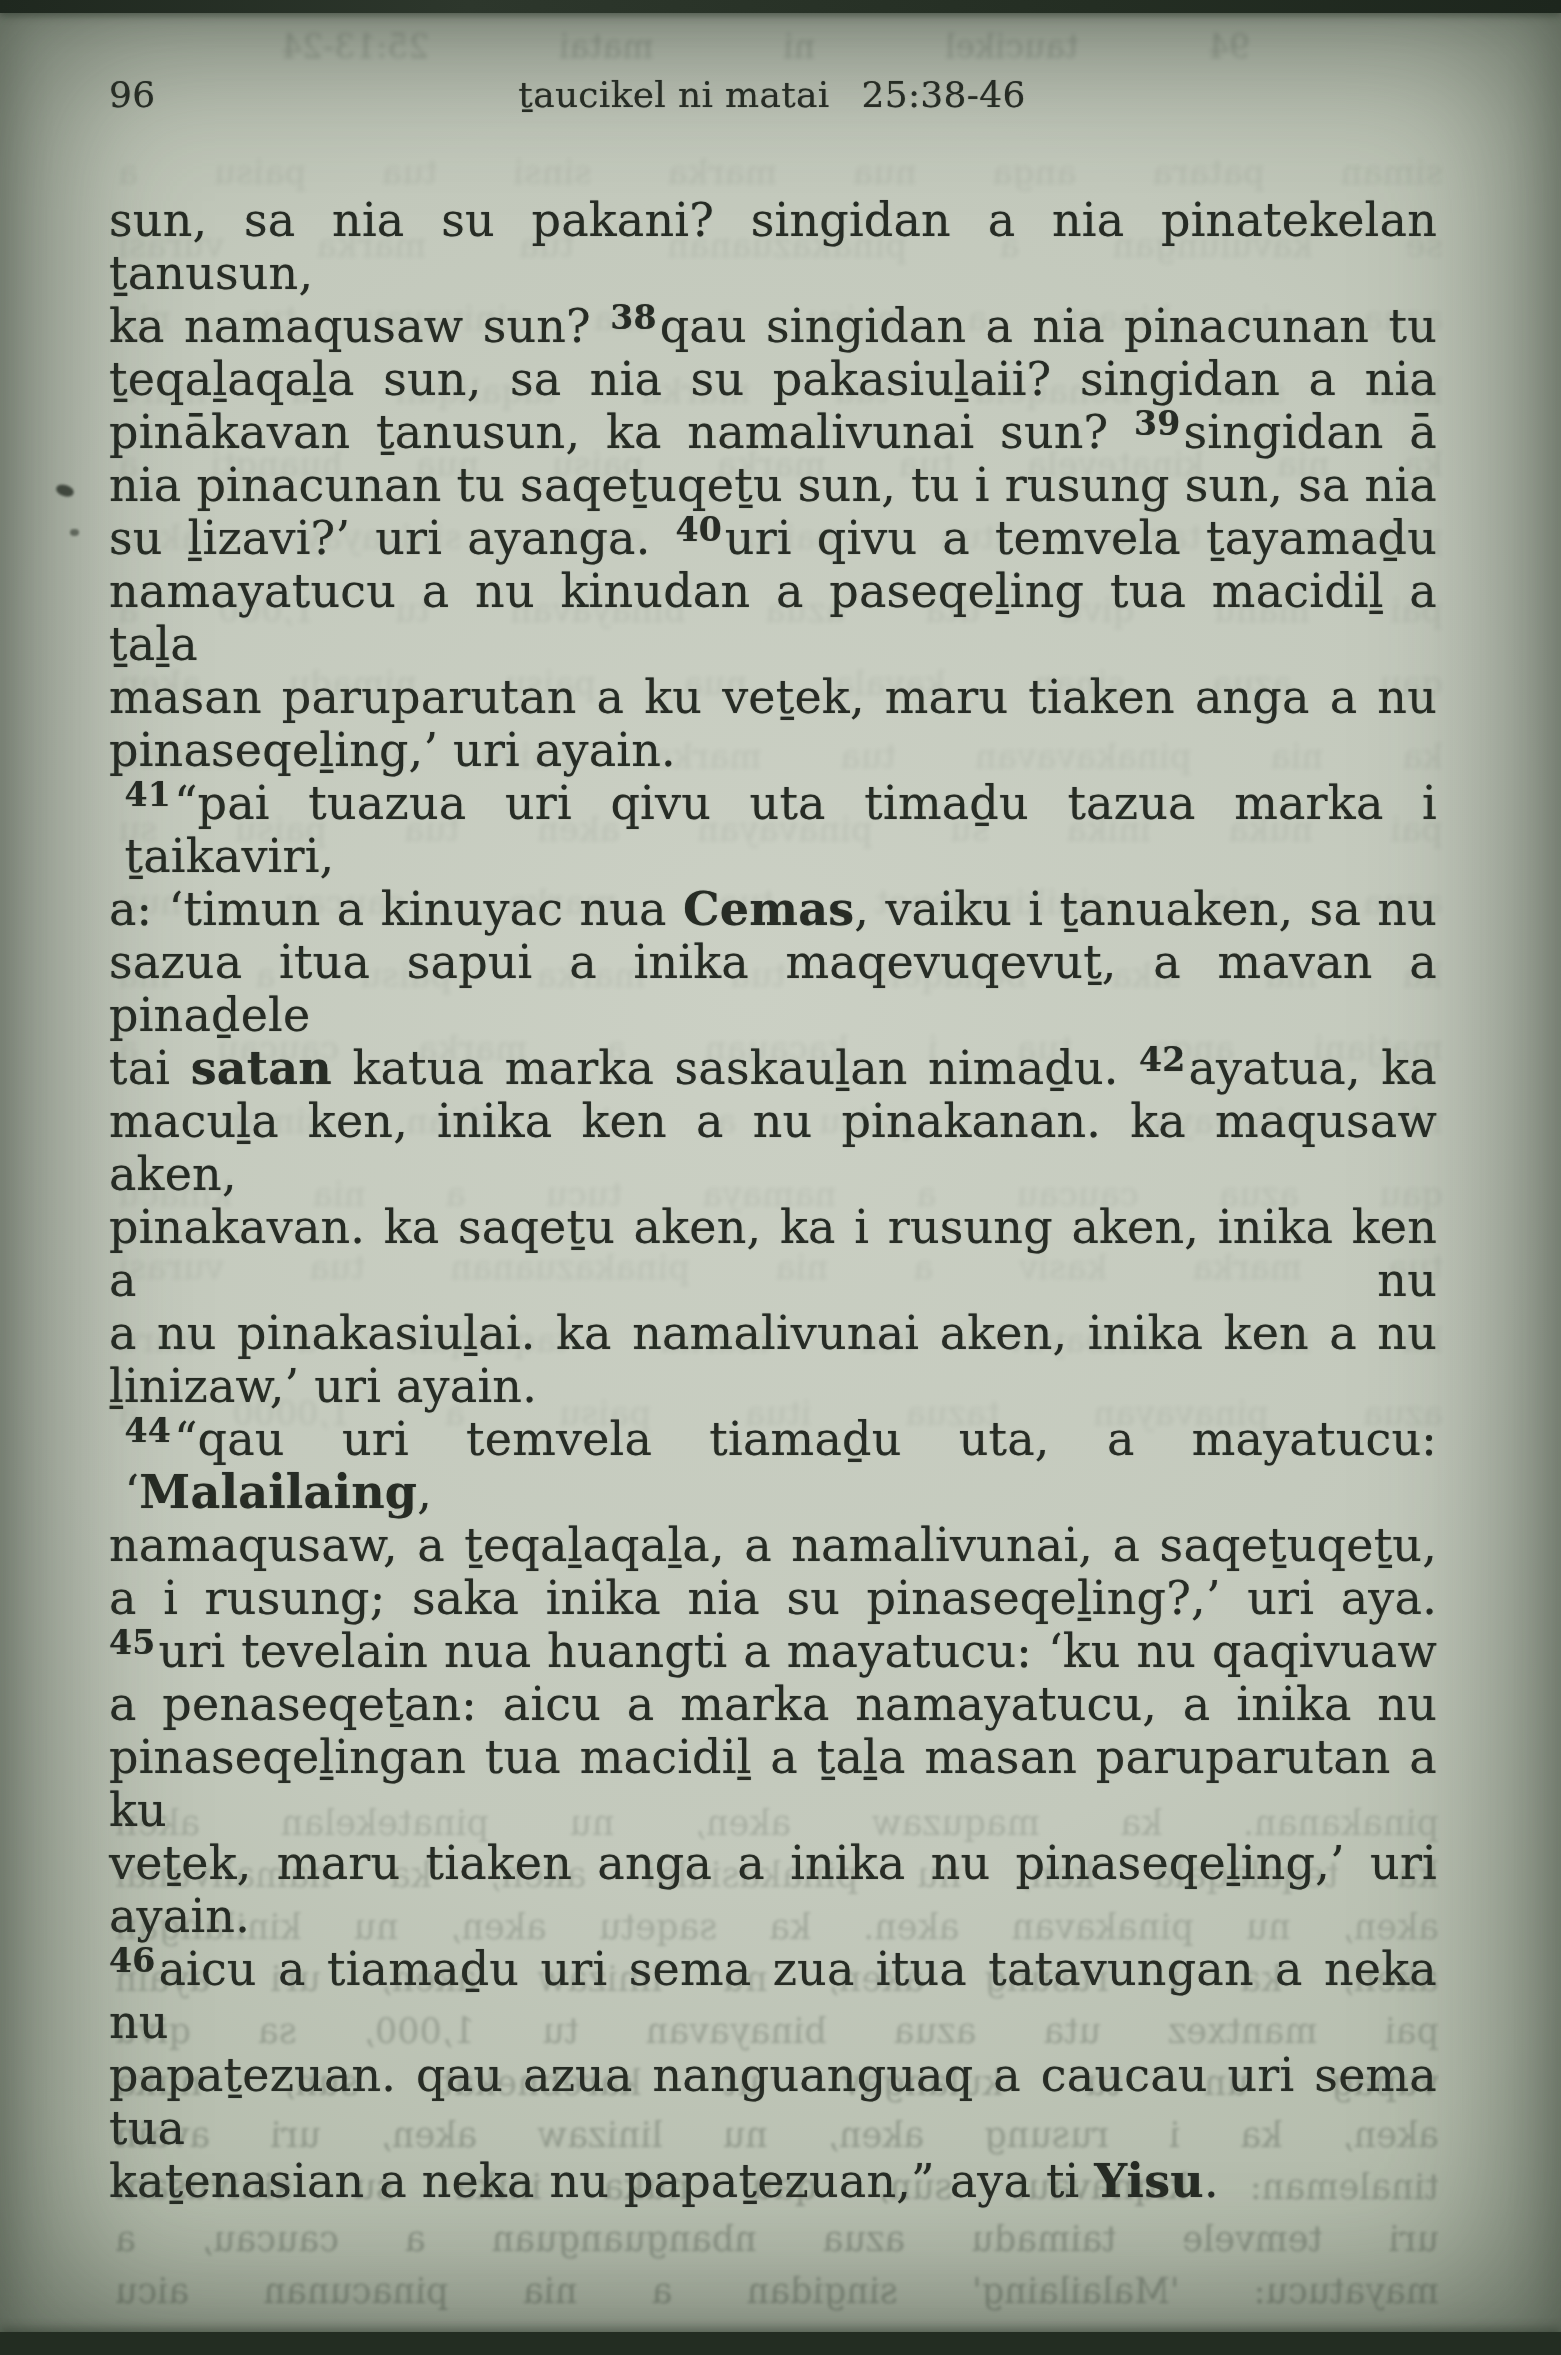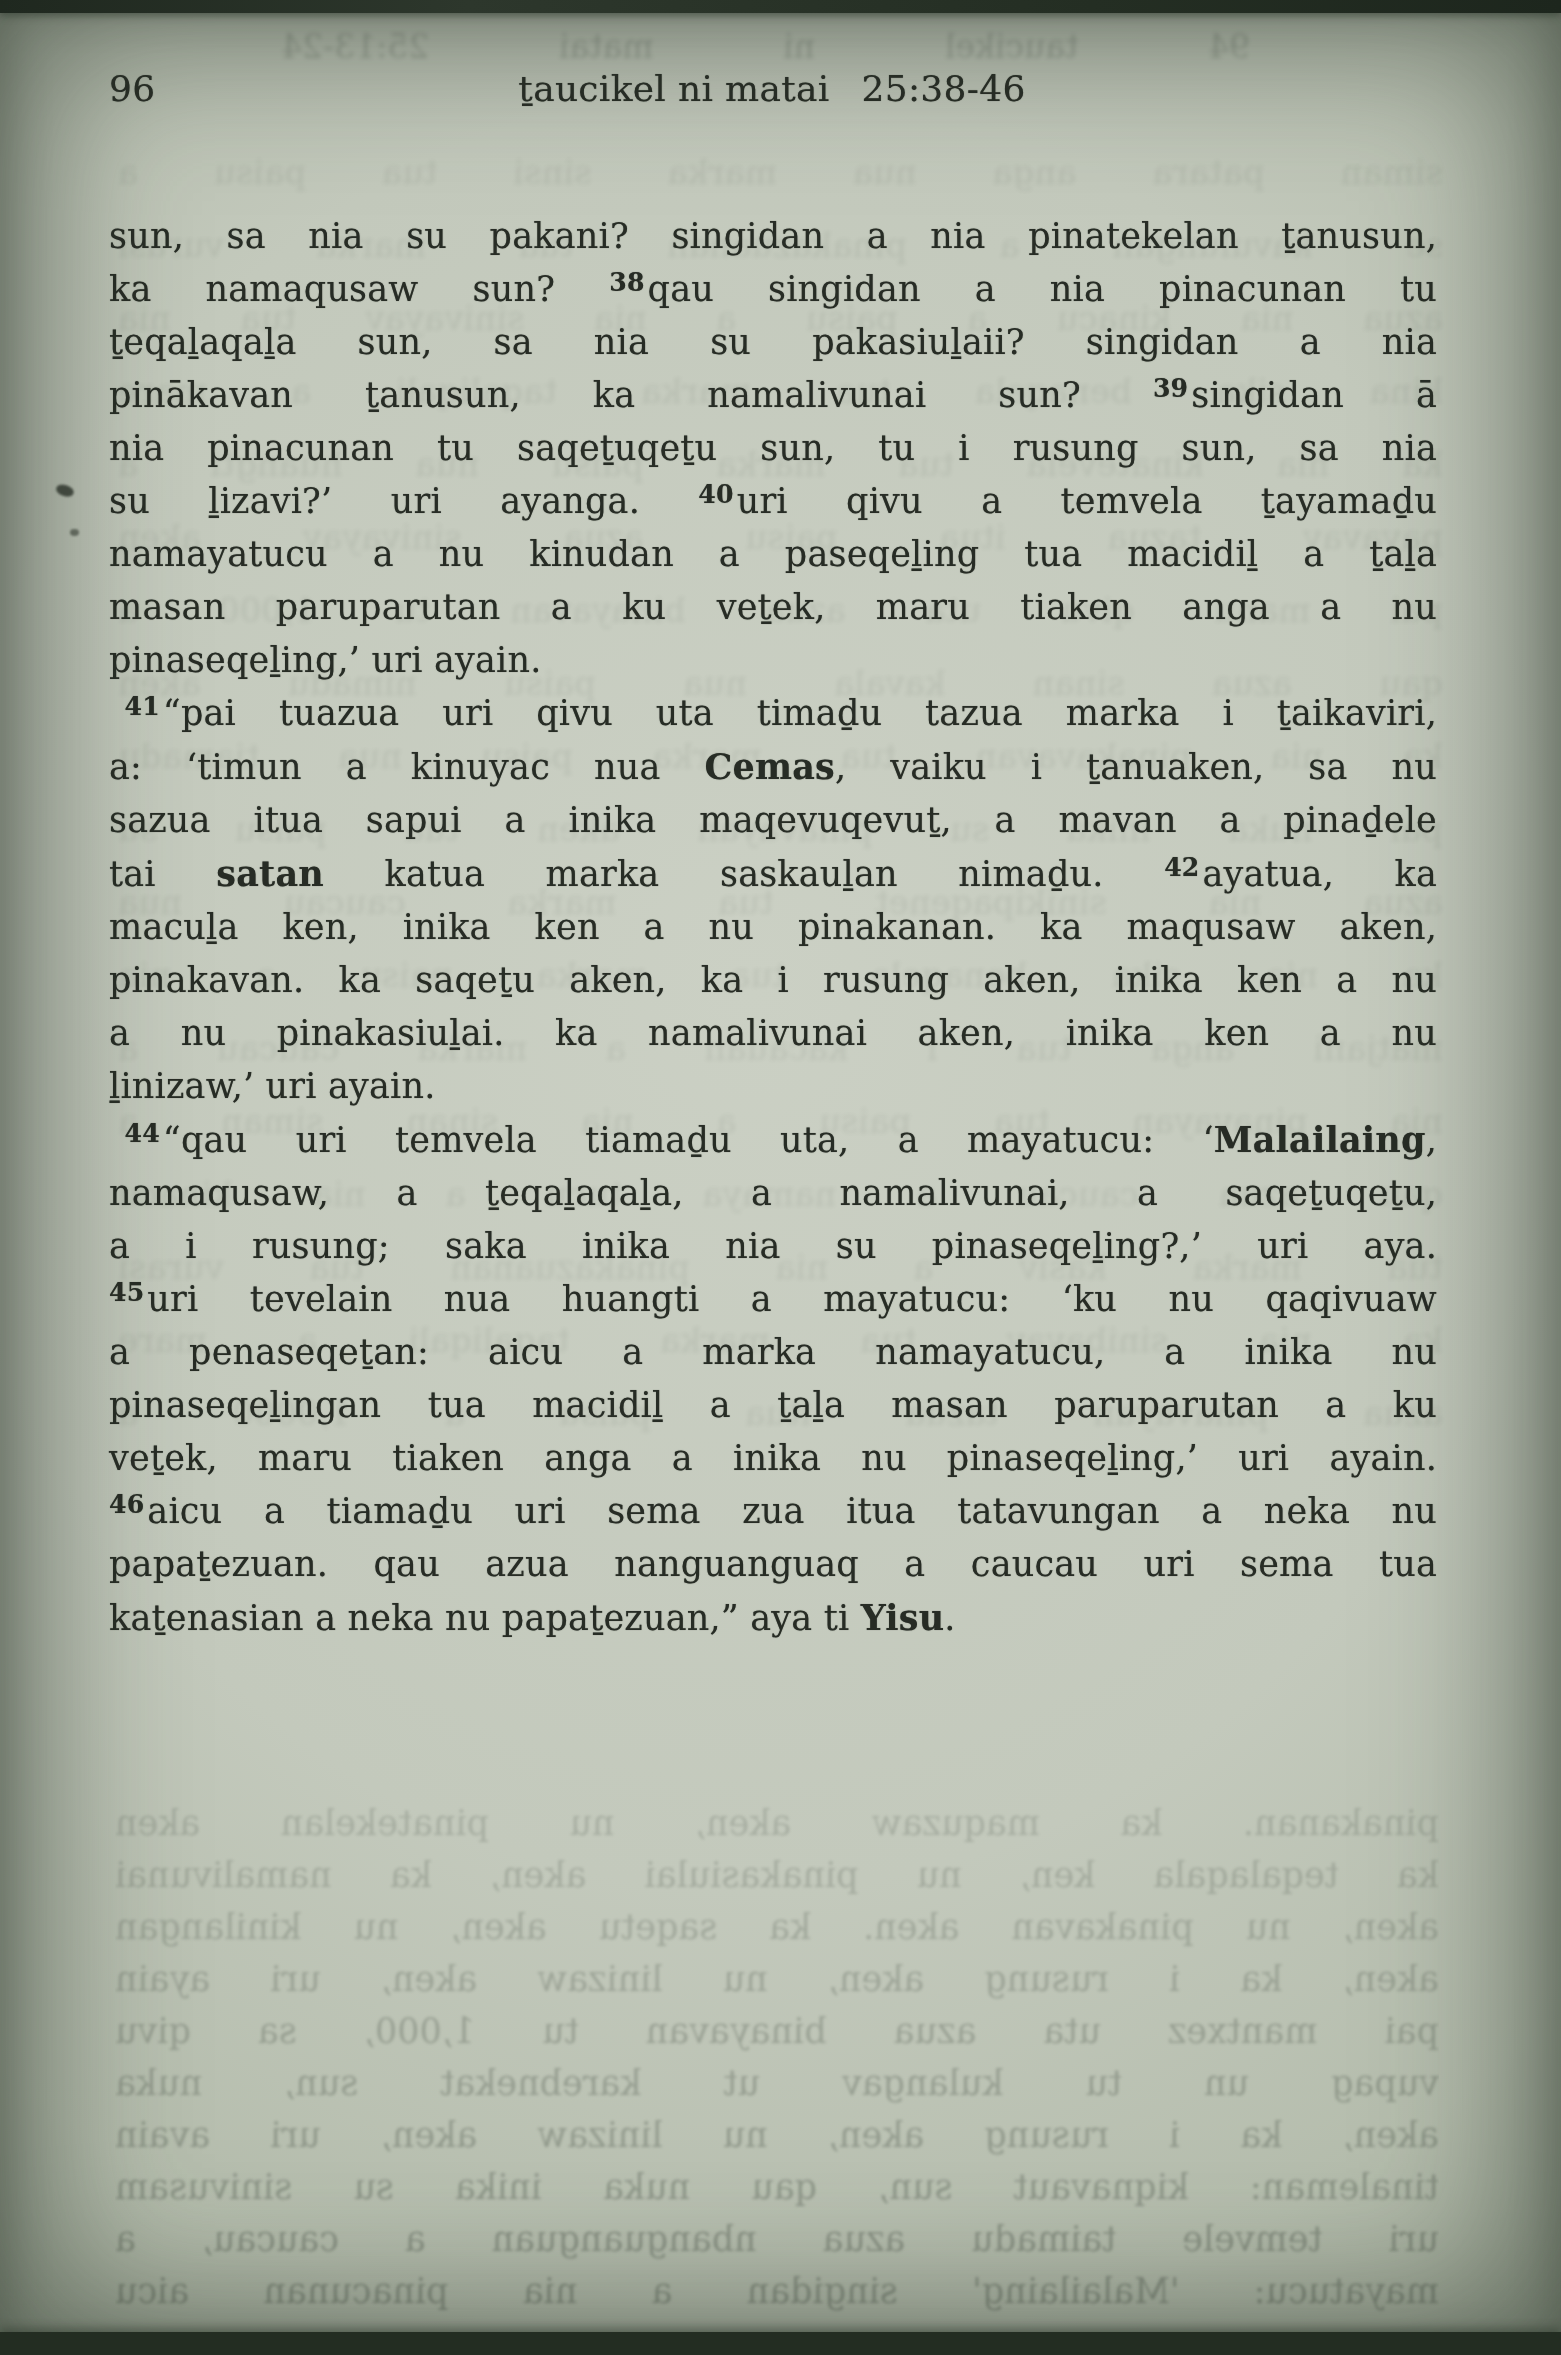--- a/index.html
+++ b/index.html
@@ -25,34 +25,34 @@
     background: linear-gradient(to right, #1f281f, #2d372c 30%, #242e23 70%, #1d261d);
     box-shadow: 0 2.9px 7.8px rgba(40,52,40,0.5);
   }
   .band-bottom {
     position: absolute; bottom: 0; left: 0; right: 0; height: 23px;
     background: linear-gradient(to right, #1d271d, #27312５ 40%, #222c21 100%);
     background-color: var(--edge, #232d22);
     box-shadow: 0 -3.9px 9.7px rgba(40,52,40,0.45);
   }
   .header-row {
-    position: absolute; top: 68px; left: 109px; right: 126px; height: 47px;
+    position: absolute; top: 74px; left: 109px; right: 126px; height: 47px;
     color: var(--ink, #272c25);
     font-size: 36px;
     text-shadow: 0 0 1px rgba(38,43,36,0.6);
     letter-spacing: 0.3px;
   }
   .page-number { position: absolute; left: 0; top: 0; }
   .running-head { position: absolute; left: 0; right: 0; text-align: center; }
   .running-head .ref { margin-left: 32px; }
 
   .body-text {
-    position: absolute; top: 210px; left: 109px; right: 124px;
+    position: absolute; top: 194px; left: 109px; right: 124px;
     color: var(--ink, #272c25);
-    font-size: 35px; line-height: 53px;
+    font-size: 46px; line-height: 53px;
     letter-spacing: 0.2px;
     text-shadow: 0 0 1px rgba(38,43,36,0.55);
   }
   .line { text-align: justify; text-align-last: justify; }
   .line.last { text-align-last: left; }
   .line.indent { padding-left: 15.5px; }
   .verse {
     font-weight: bold;
     font-size: 0.72em;
     vertical-align: 0.38em;

